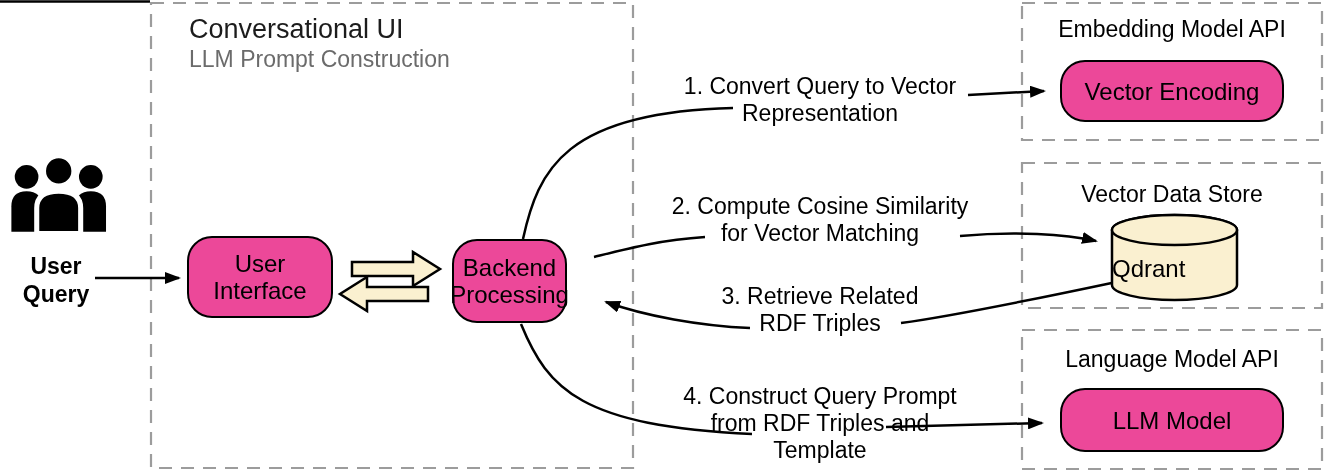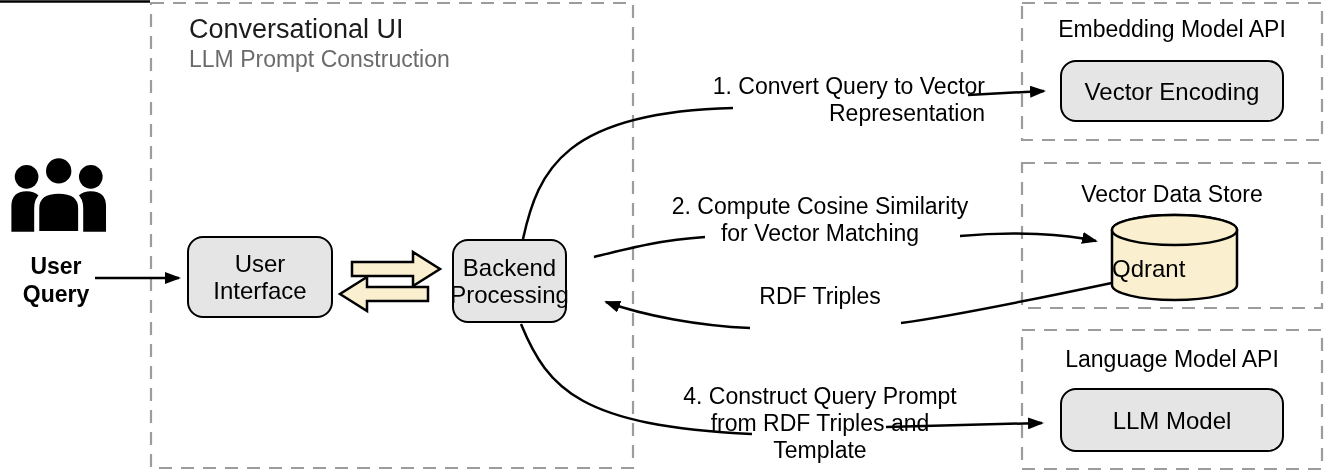--- a/index.html
+++ b/index.html
@@ -7,23 +7,23 @@
     position:relative;
     width:1328px;height:475px;
     background:#ffffff;
     font-family:"Liberation Sans",sans-serif;
     color:#000;
     overflow:hidden;
   }
   #connector-layer{position:absolute;left:0;top:0;z-index:0;}
   .node{
     position:absolute;
-    background:#e5e5e5;
+    background:#ec4899;
     border:2.5px solid #000;
-    border-radius:16px;
+    border-radius:25px;
     display:flex;flex-direction:column;align-items:center;justify-content:center;
     font-size:24px;line-height:27px;text-align:center;
     z-index:2;box-sizing:border-box;
   }
   .diagram-title{
     position:absolute;left:189px;top:14px;
     font-size:27px;color:#1c1c1c;z-index:2;
   }
   .diagram-subtitle{
     position:absolute;left:189px;top:46px;
@@ -120,31 +120,32 @@
   <div class="node" style="left:1060px;top:388px;width:224px;height:64px;">
     <span>LLM Model</span>
   </div>
 
   <div class="cyl-label">Qdrant</div>
 
   <div class="group-title" style="top:16px;">Embedding Model API</div>
   <div class="group-title" style="top:181px;">Vector Data Store</div>
   <div class="group-title" style="top:346px;">Language Model API</div>
 
-  <div class="step-label" style="top:73px;text-align:right;">
+  <div class="step-label" style="top:73px;">
     <span style="display:block">1. Convert Query to Vector</span>
     <span style="display:block">Representation</span>
   </div>
 
   <div class="step-label" style="top:193px;">
     <span style="display:block">2. Compute Cosine Similarity</span>
     <span style="display:block">for Vector Matching</span>
   </div>
 
   <div class="step-label" style="top:283px;">
+    <span style="display:block">3. Retrieve Related</span>
     <span style="display:block">RDF Triples</span>
   </div>
 
   <div class="step-label" style="top:383px;">
     <span style="display:block">4. Construct Query Prompt</span>
     <span style="display:block">from RDF Triples and</span>
     <span style="display:block">Template</span>
   </div>
 
 </div>

